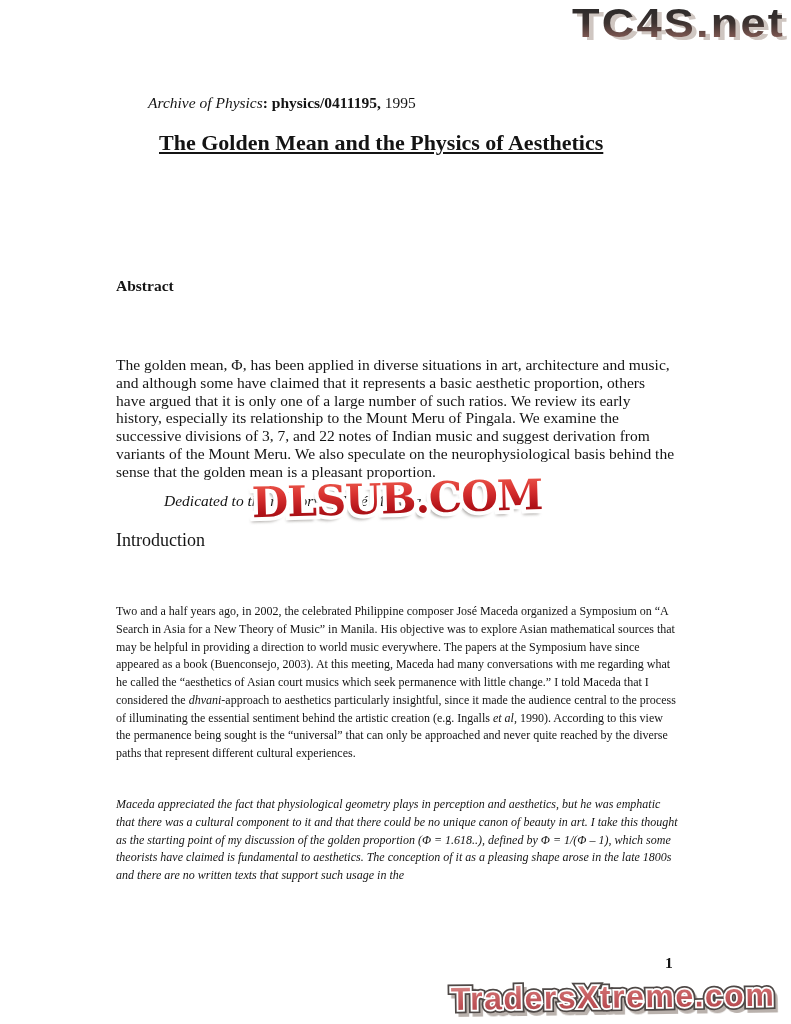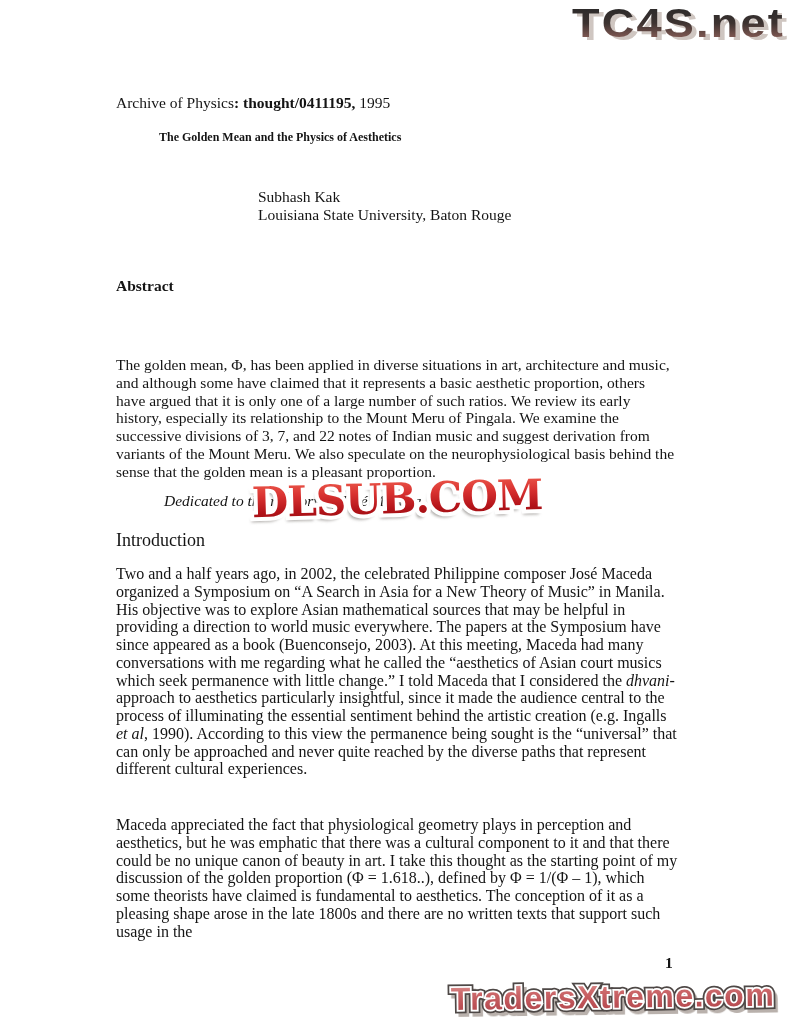--- a/index.html
+++ b/index.html
@@ -6,29 +6,29 @@
   body{
     width:791px;height:1024px;background:#ffffff;position:relative;
     font-family:"Liberation Serif",serif;color:#141414;overflow:hidden;
   }
   .page{position:absolute;inset:0;overflow:hidden;padding-left:24px;}
   p,h1,h2,div{margin:0;}
 
   
   .abs{position:absolute;}
   .archive-line{left:116px;top:94px;font-size:15.5px;white-space:nowrap;}
-  .title{left:159px;top:130px;font-size:12px;font-weight:bold;white-space:nowrap;}
+  .title{left:159px;top:130px;font-size:22px;font-weight:bold;white-space:nowrap;text-decoration:underline;}
   .authors{left:258px;top:188px;font-size:15.5px;line-height:17.75px;}
   .abstract-heading{left:116px;top:277px;font-size:15.5px;font-weight:bold;}
   .abstract-text{left:116px;top:312px;width:562px;font-size:15.5px;line-height:17.75px;text-align:left;margin-top:44px;}
   .dedication{left:164px;top:492px;font-size:15.5px;font-style:italic;white-space:nowrap;z-index:1;}
   .intro-heading{left:116px;top:530px;font-size:18px;font-weight:normal;}
-  .para{left:116px;width:562px;font-size:16px;line-height:17.75px;}
+  .para{left:116px;width:562px;font-size:12px;line-height:17.75px;margin-top:38px;}
   .para1{top:565px;}
-  .para2{top:816px;}
+  .para2{top:758px;font-style:italic;}
   .page-number{left:665px;top:954px;font-size:15.5px;font-weight:bold;}
 
   
   .wm{position:absolute;font-weight:bold;white-space:nowrap;z-index:5;}
   .wm .layer{position:absolute;left:0;top:0;line-height:1;}
 
   .wm-tc4s{
     left:572px;top:4px;height:46px;width:215px;
     font-family:"Liberation Sans",sans-serif;font-size:41px;letter-spacing:2px;
     transform:scaleX(1.10) scaleY(0.98);transform-origin:left top;
@@ -68,28 +68,24 @@
 </head>
 <body>
 
 <div class="page">
 
   <div class="wm wm-tc4s">
     <span class="layer wm-shadow">TC4S.net</span>
     <span class="layer wm-fill">TC4S.net</span>
   </div>
 
-  <p class="abs archive-line"><span style="">Archive of Physics</span><span style="font-weight: bold;">: thought/0411195,</span><span> 1995</span></p>
+  <p class="abs archive-line"><span style="font-style: italic; margin-left: 32px;">Archive of Physics</span><span style="font-weight: bold;">: physics/0411195,</span><span> 1995</span></p>
 
   <h1 class="abs title">The Golden Mean and the Physics of Aesthetics</h1>
 
-  <div class="abs authors">
-    <div>Subhash Kak</div>
-    <div>Louisiana State University, Baton Rouge</div>
-  </div>
 
   <h2 class="abs abstract-heading">Abstract</h2>
   <p class="abs abstract-text">The golden mean, Φ, has been applied in diverse situations in art, architecture and music, and although some have claimed that it represents a basic aesthetic proportion, others have argued that it is only one of a large number of such ratios. We review its early history, especially its relationship to the Mount Meru of Pingala. We examine the successive divisions of 3, 7, and 22 notes of Indian music and suggest derivation from variants of the Mount Meru. We also speculate on the neurophysiological basis behind the sense that the golden mean is a pleasant proportion.</p>
 
   <p class="abs dedication">Dedicated to the memory of José Maceda</p>
 
   <div class="wm wm-dlsub">
     <span class="layer wm-shadow">DLSUB.COM</span>
     <span class="layer wm-stroke">DLSUB.COM</span>
     <span class="layer wm-fill">DLSUB.COM</span>

